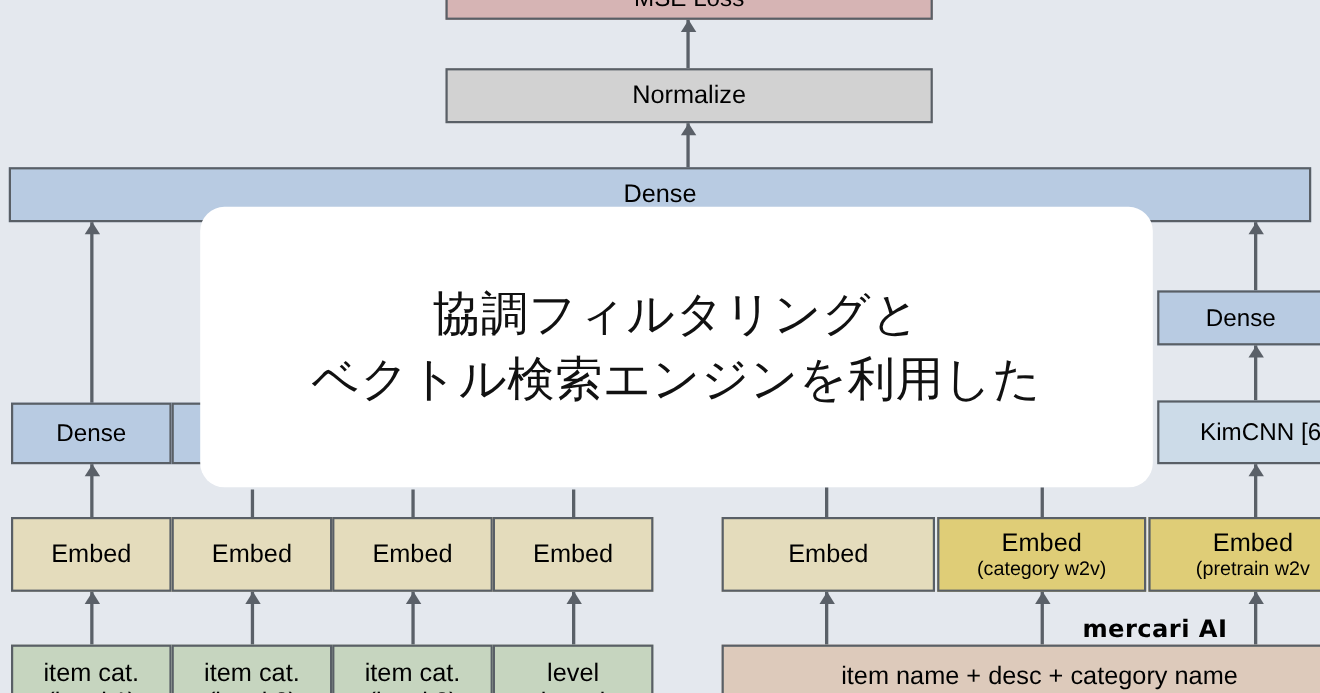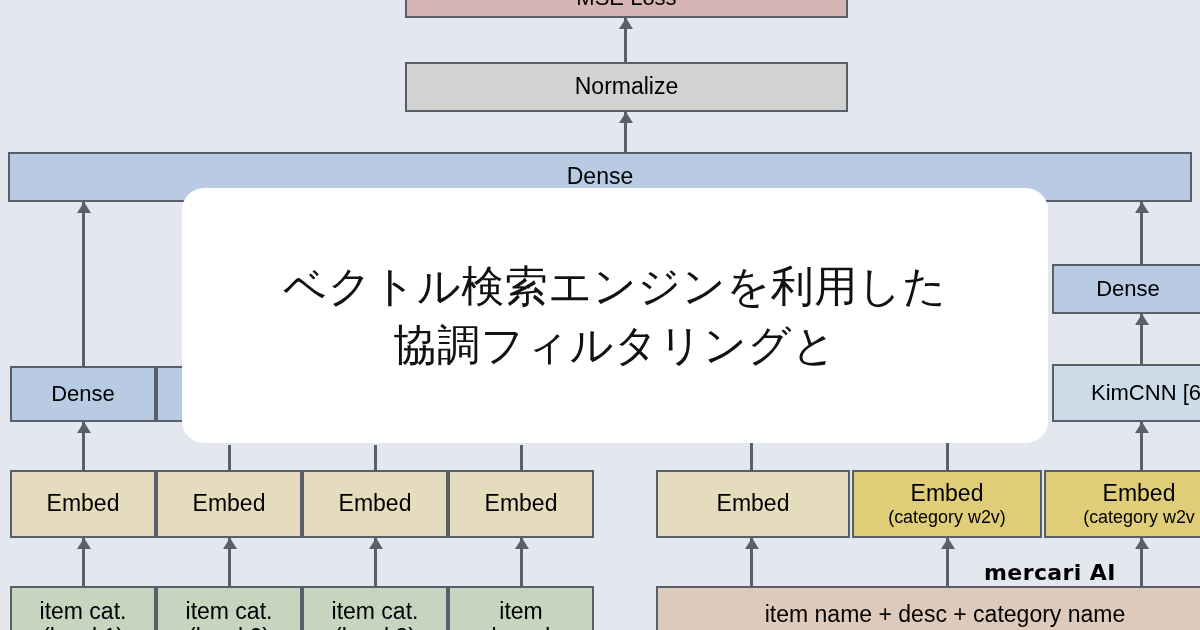--- a/index.html
+++ b/index.html
@@ -192,21 +192,21 @@
 
   <div class="box c-tan" style="left:656px; top:470px; width:194px; height:68px; font-size:23px;">
     <span>Embed</span>
   </div>
   <div class="box c-gold" style="left:852px; top:470px; width:190px; height:68px; font-size:23px;">
     <span>Embed</span>
     <span class="sub">(category w2v)</span>
   </div>
   <div class="box c-gold" style="left:1044px; top:470px; width:190px; height:68px; font-size:23px;">
     <span>Embed</span>
-    <span class="sub">(category w2v</span>
+    <span class="sub">(pretrain w2v</span>
   </div>
 
   <div class="conn" style="left:750px; top:538px; height:48px;"></div>
   <div class="arrowhead" style="left:745px; top:538px;"></div>
   <div class="conn" style="left:946px; top:538px; height:48px;"></div>
   <div class="arrowhead" style="left:941px; top:538px;"></div>
   <div class="conn" style="left:1140px; top:538px; height:48px;"></div>
   <div class="arrowhead" style="left:1135px; top:538px;"></div>
 
   <div class="box c-green" style="left:10px; top:586px; width:146px; height:78px; font-size:23px;">
@@ -215,28 +215,28 @@
   </div>
   <div class="box c-green" style="left:156px; top:586px; width:146px; height:78px; font-size:23px;">
     <span>item cat.</span>
     <span>(level 2)</span>
   </div>
   <div class="box c-green" style="left:302px; top:586px; width:146px; height:78px; font-size:23px;">
     <span>item cat.</span>
     <span>(level 3)</span>
   </div>
   <div class="box c-green" style="left:448px; top:586px; width:146px; height:78px; font-size:23px;">
-    <span>item</span>
+    <span>level</span>
     <span>brand</span>
   </div>
 
   <div class="box c-beige" style="left:656px; top:586px; width:578px; height:78px; font-size:23px; justify-content:flex-start; padding-top:14px;">
     <span>item name + desc + category name</span>
   </div>
 
   <div id="watermark">mercari AI</div>
 
   <div id="title-card">
+    <div class="tline">協調フィルタリングと</div>
     <div class="tline">ベクトル検索エンジンを利用した</div>
-    <div class="tline">協調フィルタリングと</div>
   </div>
 
 </div>
 
 </body></html>

